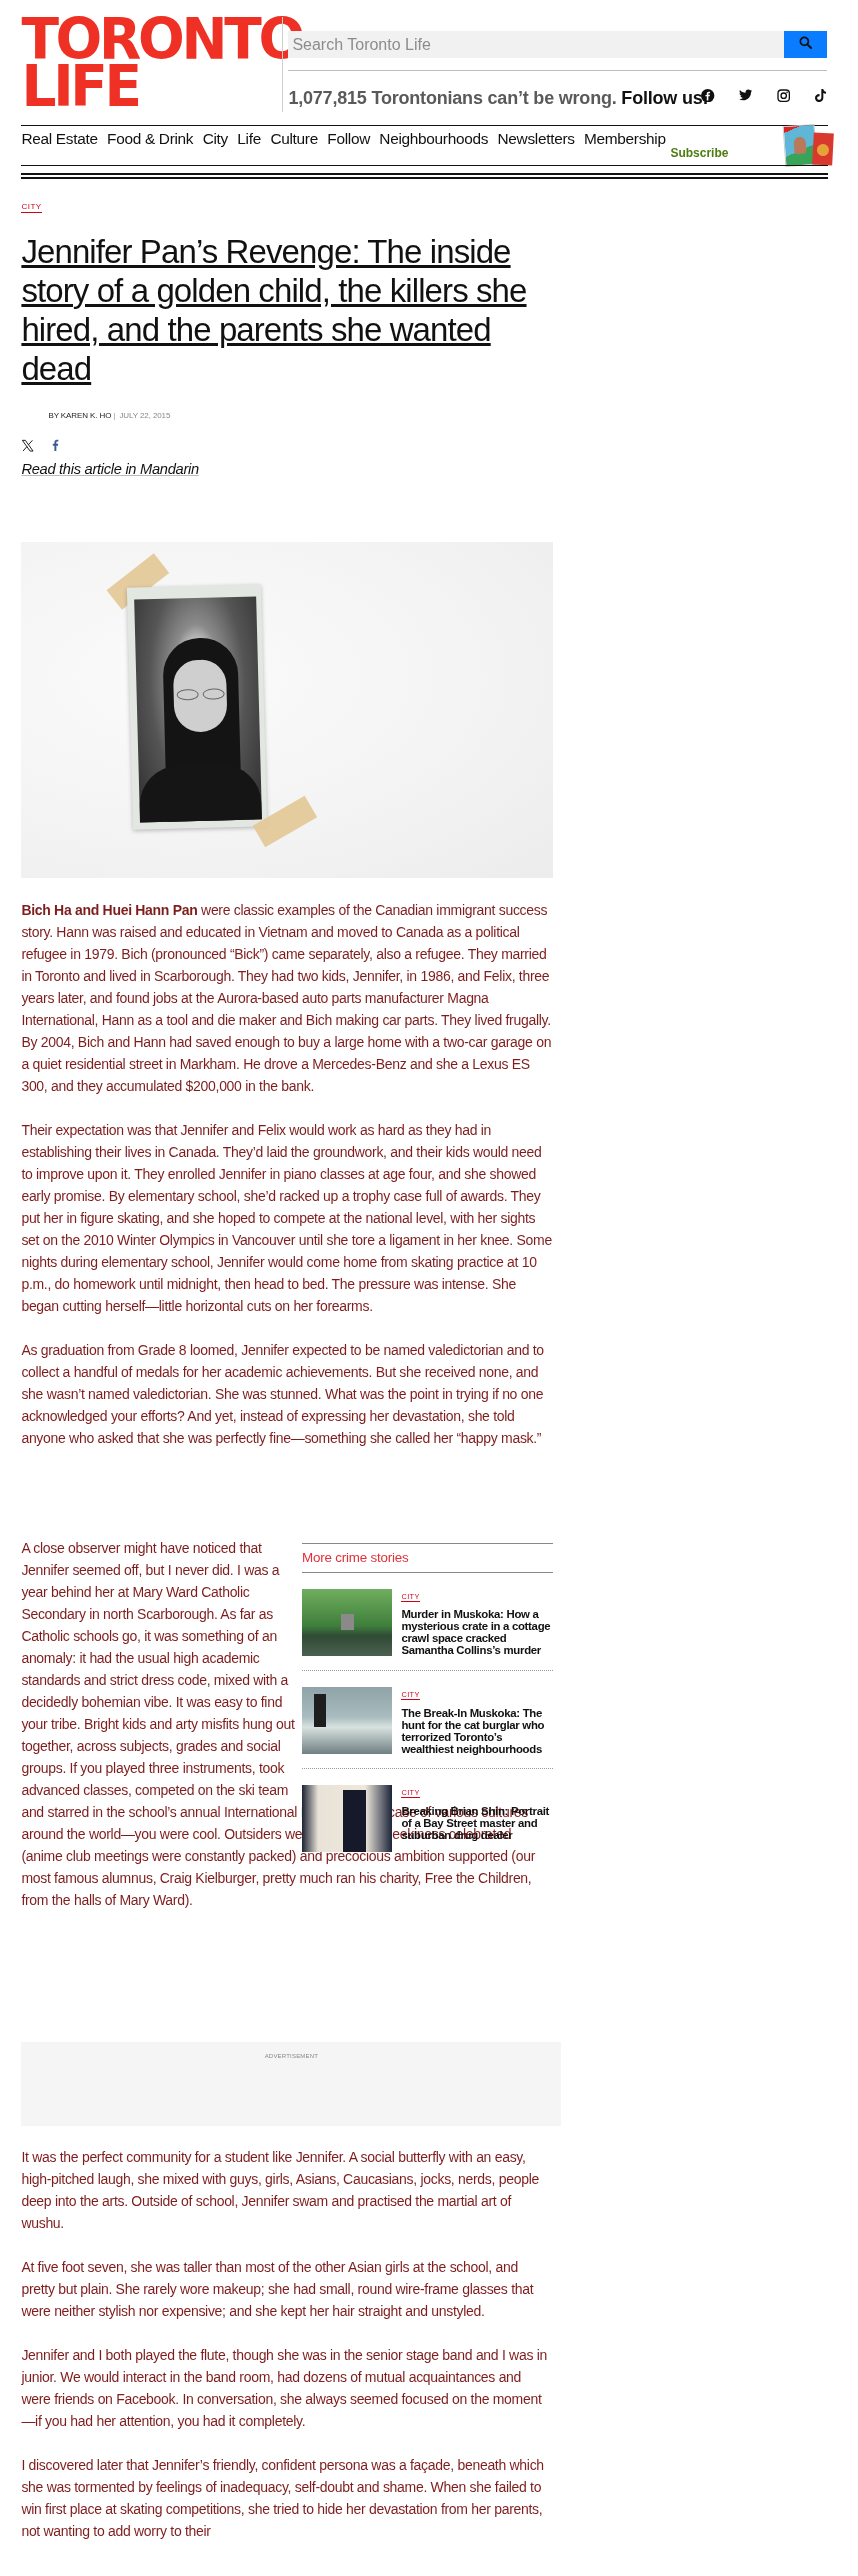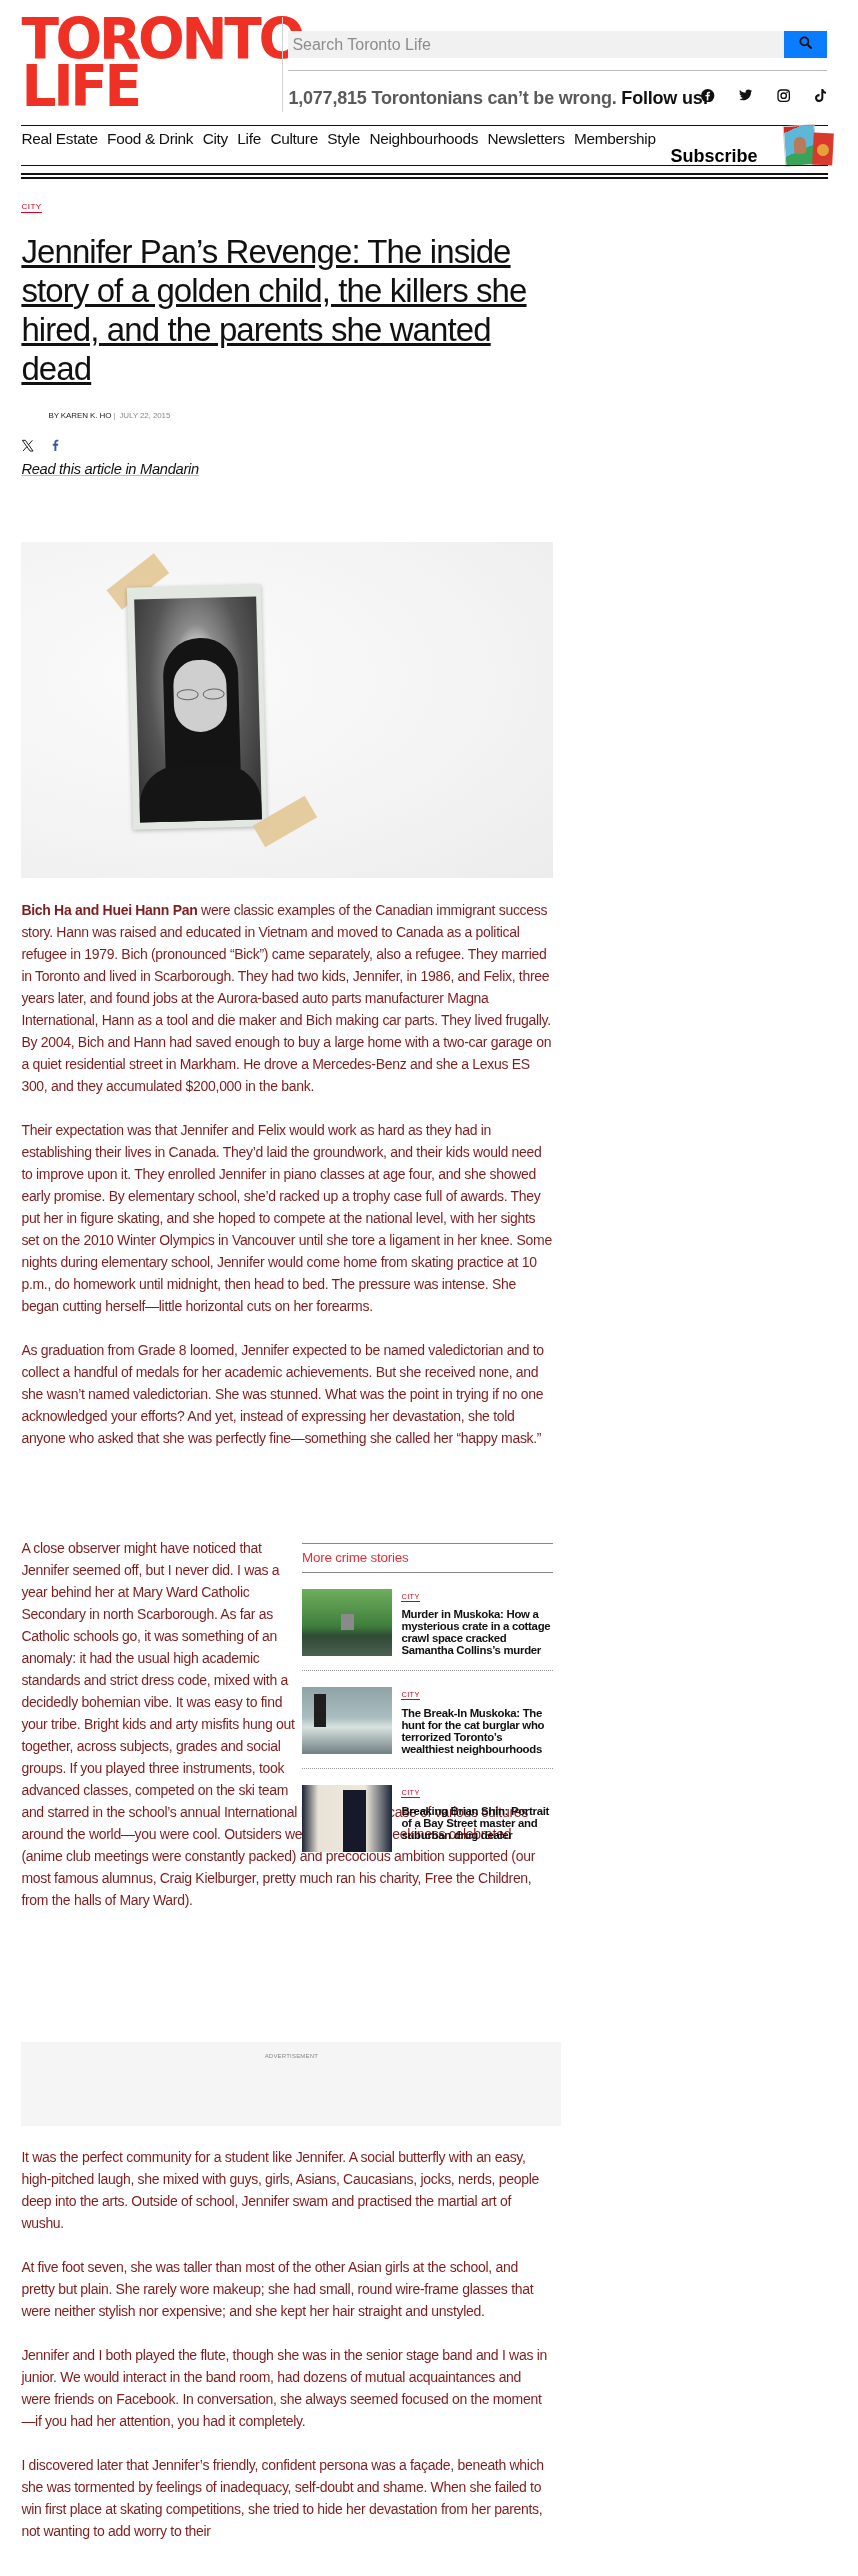--- a/index.html
+++ b/index.html
@@ -20,21 +20,21 @@
   .hdr-sep { position: absolute; left: 267px; top: 66px; width: 539px; height: 0.7px; background: #bdbdbd; }
 
   .tagline { position: absolute; left: 267px; top: 84px; font-size: 18px; font-weight: bold; color: #5a5a5a; letter-spacing: -0.2px; }
   .tagline .follow { color: #111; }
   .social { position: absolute; right: 0; top: 84px; display: flex; gap: 23px; align-items: center; }
   .social .ic { width: 14.7px; height: 14.7px; display: flex; align-items: center; justify-content: center; cursor: pointer; }
 
   .nav-top { position: absolute; left: 0; top: 121px; width: 807px; height: 1.3px; background: #111; }
   .nav { position: absolute; left: 0; top: 126px; display: flex; gap: 9.4px; font-size: 15.4px; color: #111; letter-spacing: -0.3px; align-items: flex-end; }
   .nav a { color: #111; text-decoration: none; white-space: nowrap; }
-  .subscribe { position: absolute; left: 649px; top: 142px; color: #000000; font-weight: bold; font-size: 18px; text-decoration: none; text-align: right; }
+  .subscribe { position: absolute; left: 649px; top: 142px; color: #4d7c0f; font-weight: bold; font-size: 12px; text-decoration: none; text-align: right; }
   .covers { position: absolute; left: 763px; top: 120px; width: 59px; height: 43px; }
   .cover1 { position: absolute; left: 0; top: 1.3px; width: 32px; height: 41px; background: linear-gradient(160deg,#d22 0 12%, #5fb7d8 12% 60%, #3aa35a 60%); transform: rotate(-4deg); border: 0.7px solid #ccc; }
   .cover1::after { content: ""; position: absolute; left: 9.4px; top: 10.7px; width: 12px; height: 17.4px; border-radius: 6px 6px 4px 4px; background: #b87a5a; }
   .cover2 { position: absolute; left: 29px; top: 9.4px; width: 20px; height: 32px; background: #d9382c; transform: rotate(3deg); }
   .cover2::after { content: ""; position: absolute; left: 4px; top: 10.7px; width: 12px; height: 12px; border-radius: 50%; background: #e6a23a; }
   .nav-bottom { position: absolute; left: 0; top: 161px; width: 807px; height: 0.7px; background: #111; }
   .dbl1 { position: absolute; left: 0; top: 169px; width: 807px; height: 2px; background: #111; }
   .dbl2 { position: absolute; left: 0; top: 173px; width: 807px; height: 2px; background: #111; }
 
   
@@ -132,21 +132,21 @@
     </a>
   </div>
 
   <div class="nav-top"></div>
   <nav class="nav">
     <a>Real Estate</a>
     <a>Food &amp; Drink</a>
     <a>City</a>
     <a>Life</a>
     <a>Culture</a>
-    <a>Style</a>
+    <a>Follow</a>
     <a>Neighbourhoods</a>
     <a>Newsletters</a>
     <a>Membership</a>
   </nav>
   <a class="subscribe">Subscribe</a>
   <a class="covers">
     <div class="cover1"></div>
     <div class="cover2"></div>
   </a>
   <div class="nav-bottom"></div>

